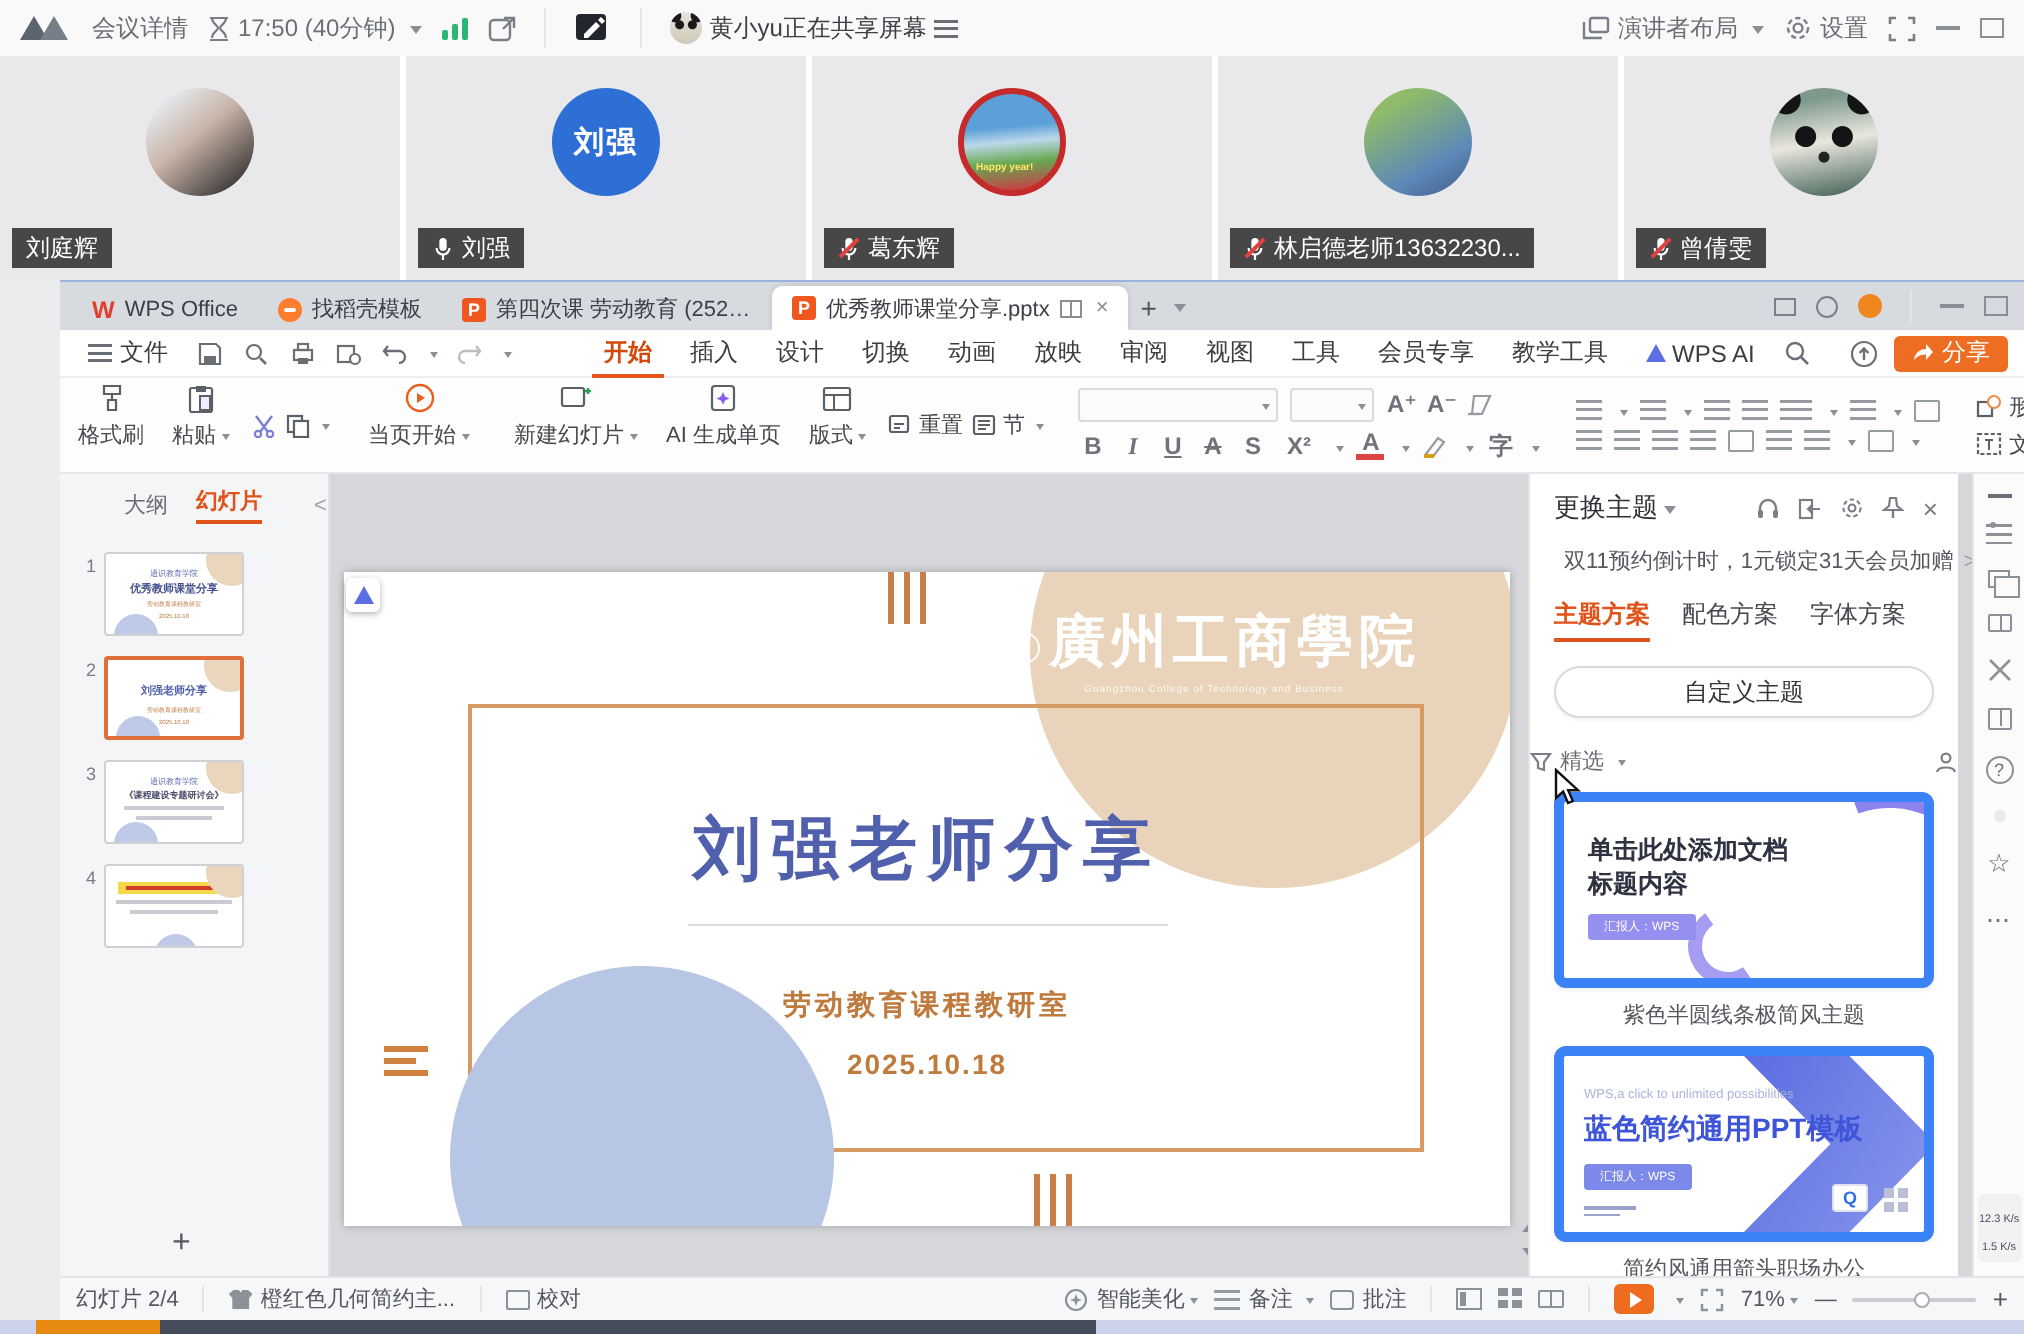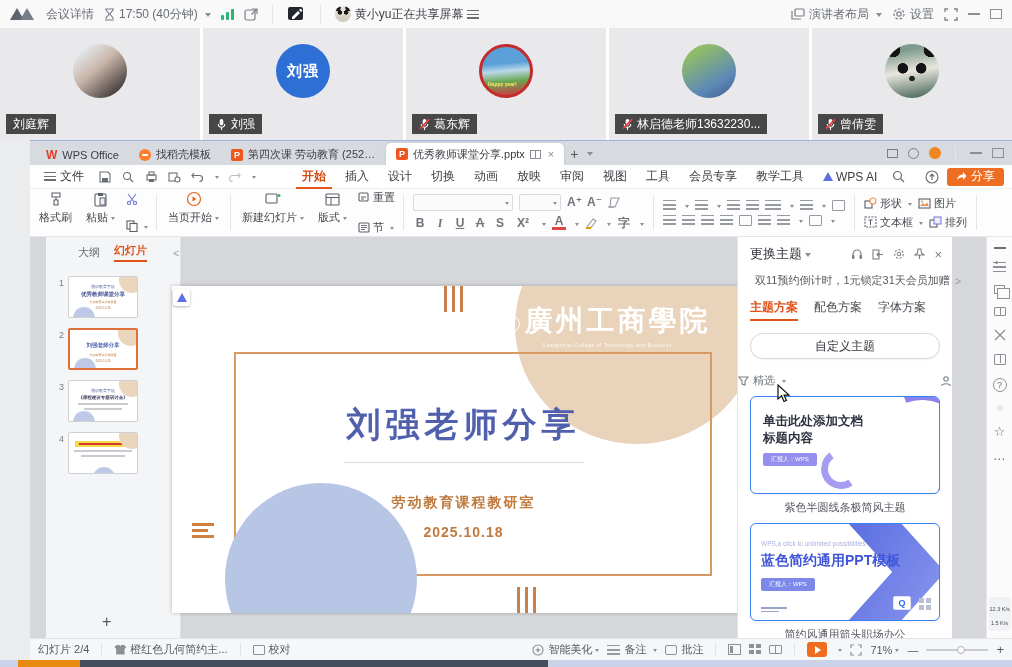--- a/index.html
+++ b/index.html
@@ -74,35 +74,35 @@
 .menubar{position:absolute;left:0;top:24px;width:100%;height:24px;background:#fff;display:flex;align-items:center;font-size:12px;color:#3a3d41;padding:0 8px;gap:7px;border-bottom:1px solid #efeff1}
 .mtab{padding:0 6px;height:24px;display:flex;align-items:center;cursor:default}
 .mtab.active{color:#d4490e;font-weight:bold;box-shadow:inset 0 -2px #e8551a}
 .icobtn{width:16px;height:14px;display:inline-flex;align-items:center;justify-content:center}
 .sharebtn{background:#ed6d22;color:#fff;border-radius:3px;height:18px;display:flex;align-items:center;gap:4px;padding:0 9px;font-size:12px}
 .ailogo{width:0;height:0;border-left:5px solid transparent;border-right:5px solid transparent;border-bottom:9px solid #5b6ee2;display:inline-block;margin-right:3px}
 
 .ribbon{position:absolute;left:0;top:48px;width:100%;height:48px;background:#fdfdfe;border-bottom:1px solid #e6e7ea;display:flex;align-items:stretch;padding:2px 2px;font-size:11px;color:#45484d}
 .big{display:flex;flex-direction:column;align-items:center;justify-content:flex-start;gap:3px;padding:0 7px;white-space:nowrap}
 .big .glyph{height:16px;display:flex;align-items:center;justify-content:center}
-.minicol{display:flex;flex-direction:column;justify-content:center;gap:15px;padding:0 4px}
+.minicol{display:flex;flex-direction:row;justify-content:flex-start;gap:5px;padding:0 4px}
 .minirow{display:flex;align-items:center;gap:3px;white-space:nowrap}
 .gcol{display:flex;flex-direction:column;justify-content:center;gap:4px;padding:0 5px}
 .grow{display:flex;align-items:center;gap:6px}
 .sel{height:17px;border:1px solid #d9dade;border-radius:2px;display:flex;align-items:center;justify-content:flex-end;padding-right:3px;background:#fbfbfc}
 .letter{font-weight:bold;color:#70747a;font-size:12px;width:14px;text-align:center}
 .letter.i{font-style:italic;font-family:"Liberation Serif",serif}
 .letter.u{text-decoration:underline}
 .letter.st{text-decoration:line-through}
 .ln{width:13px;height:10px;background:repeating-linear-gradient(#969ba1 0 1.5px,transparent 1.5px 4.2px)}
 .box{width:13px;height:11px;border:1px solid #969ba1;border-radius:1px}
 .clrA{width:14px;text-align:center;font-weight:bold;color:#70747a;font-size:12px;border-bottom:3px solid #d44;line-height:11px}
 
 .work{position:absolute;left:0;top:96px;width:100%;height:402px;background:#d6d7da}
-.lpanel{position:absolute;left:16px;top:0;width:135px;height:100%;background:#f4f5f7;border-right:1px solid #e1e2e5;font-size:11px}
+.lpanel{position:absolute;left:0;top:0;width:135px;height:100%;background:#f4f5f7;border-right:1px solid #e1e2e5;font-size:11px}
 .ltabs{display:flex;align-items:center;gap:14px;padding:6px 0 4px 32px;color:#6a6e74}
 .ltabs .active{color:#e0531a;font-weight:bold;border-bottom:2px solid #e0531a;padding-bottom:2px}
 .thumbrow{display:flex;gap:4px;margin:10px 0 0 8px;align-items:flex-start}
 .tnum{width:10px;font-size:9px;color:#7a7e84;text-align:right;padding-top:2px}
 .thumb{width:70px;height:42px;background:#fff;border:1px solid #cfd1d5;border-radius:2px;position:relative;overflow:hidden}
 .thumb.sel2{border:2px solid #e0703a}
 .tcirc{position:absolute;right:-8px;top:-10px;width:26px;height:26px;border-radius:50%;background:#ead5bd}
 .bcirc{position:absolute;left:4px;bottom:-12px;width:22px;height:22px;border-radius:50%;background:#bdc9e6}
 .thd{font-size:4px;color:#5a68ae;text-align:center;margin-top:7px}
 .ttl{font-size:5.5px;font-weight:bold;color:#44518f;text-align:center;margin-top:2px}
@@ -130,29 +130,29 @@
 .stitle{position:absolute;left:0;top:116px;width:100%;text-align:center;font-size:34px;font-weight:bold;color:#5060ad;letter-spacing:5px}
 .sdiv{position:absolute;left:172px;top:176px;width:240px;height:1px;background:#dcdcdc}
 .ssub{position:absolute;left:0;top:208px;width:100%;text-align:center;font-size:14px;font-weight:bold;color:#bf7a3e;letter-spacing:2px}
 .sdate{position:absolute;left:0;top:238px;width:100%;text-align:center;font-size:14px;font-weight:bold;color:#bf7a3e;letter-spacing:1px}
 .scrollnav{position:absolute;right:2px;bottom:6px;display:flex;flex-direction:column;gap:8px;align-items:center}
 .chev{width:0;height:0;border:4px solid transparent}
 .chev.up{border-bottom:5px solid #8a8f96}
 .chev.dn{border-top:5px solid #8a8f96}
 .vthumb{position:absolute;right:2px;top:4px;width:4px;height:70px;background:#bfc1c6;border-radius:2px}
 
-.rpanel{position:absolute;left:707px;top:0;width:215px;height:100%;background:#fff;border-left:1px solid #e3e4e7;font-size:11px;color:#44474c}
+.rpanel{position:absolute;left:734px;top:0;width:215px;height:100%;background:#fff;border-left:1px solid #e3e4e7;font-size:11px;color:#44474c}
 .rphead{display:flex;align-items:center;padding:8px 10px 0 12px;font-size:13px;color:#2f3237}
 .rpico{display:flex;gap:9px;margin-left:auto;color:#7a7f86;font-size:12px;align-items:center}
 .promo{display:flex;align-items:center;gap:5px;padding:10px 10px 0 12px;font-size:11px;color:#55585e;white-space:nowrap}
 .rtabs{display:flex;gap:16px;padding:11px 0 0 12px;font-size:12px}
 .rtabs .active{color:#e0531a;font-weight:bold;border-bottom:2px solid #e0531a;padding-bottom:3px}
 .custom{margin:12px 12px 0;height:26px;border:1px solid #d8d9dd;border-radius:14px;background:#fff;display:flex;align-items:center;justify-content:center;font-size:12px;color:#33363b;box-shadow:0 1px 2px rgba(0,0,0,.05)}
 .filterrow{display:flex;align-items:center;gap:4px;padding:14px 0 0;color:#6a6e74}
-.card{margin:8px 12px 0;height:98px;border:1px solid #3b82f6;border-radius:6px;background:#fff;position:relative;overflow:hidden;box-shadow:0 1px 3px rgba(0,0,0,.06)}
+.card{margin:8px 12px 0;height:98px;border:5px solid #3b82f6;border-radius:6px;background:#fff;position:relative;overflow:hidden;box-shadow:0 1px 3px rgba(0,0,0,.06)}
 .card .h1{position:absolute;left:12px;top:16px;font-size:12.5px;font-weight:bold;color:#2f3240;line-height:1.35}
 .pill{position:absolute;left:12px;top:56px;background:#958fef;color:#fff;font-size:6px;padding:2px 8px;border-radius:2px}
 .arc1{position:absolute;right:-38px;top:-6px;width:110px;height:110px;border-radius:50%;border:9px solid #8b82ee;border-left-color:transparent;border-bottom-color:transparent;transform:rotate(25deg)}
 .arc2{position:absolute;right:78px;top:52px;width:40px;height:40px;border-radius:50%;border:7px solid #a49df2;border-top-color:transparent;border-right-color:transparent;transform:rotate(10deg)}
 .caption{text-align:center;font-size:11px;color:#55585e;padding-top:6px}
 .chevband{position:absolute;right:-6px;top:0;width:96px;height:100%;background:linear-gradient(120deg,#5b6ee2,#8a97ec);clip-path:polygon(0 0,55% 0,100% 50%,55% 100%,0 100%,45% 50%)}
 .tagline{position:absolute;left:10px;top:16px;font-size:6.5px;color:#aab3dd}
 .bheading{position:absolute;left:10px;top:28px;font-size:14px;font-weight:bold;color:#3f55d9}
 .pill2{position:absolute;left:10px;top:54px;background:#7c89e8;color:#fff;font-size:6px;padding:2px 8px;border-radius:2px}
 .minitxt{position:absolute;left:10px;bottom:8px;width:26px}
@@ -513,20 +513,29 @@
             <path d="M12.5 3.5h3M14 2v3" stroke="#2aa84f" stroke-width="1.3"></path>
           </svg>
         </span>
       <span class="flex">
           <span>新建幻灯片</span>
           <i class="cr sm"></i>
         </span>
     </div>
     <div class="big">
       <span class="glyph">
+          <svg width="15" height="15" viewBox="0 0 15 15">
+            <rect x="2" y="1" width="11" height="12" rx="1.5" stroke="#5b6066" fill="none" stroke-width="1.1"></rect>
+            <path d="M7.5 4l1 2.2 2.2 1-2.2 1-1 2.2-1-2.2-2.2-1 2.2-1z" fill="#8a5df0"></path>
+          </svg>
+        </span>
+      <span>AI 生成单页</span>
+    </div>
+    <div class="big">
+      <span class="glyph">
           <svg width="15" height="13" viewBox="0 0 15 13">
             <rect x="1" y="1" width="13" height="11" rx="1" stroke="#5b6066" fill="none" stroke-width="1.1"></rect>
             <path d="M1 4.5h13M6 4.5V12" stroke="#5b6066" stroke-width="1"></path>
           </svg>
         </span>
       <span class="flex">
           <span>版式</span>
           <i class="cr sm"></i>
         </span>
     </div>

